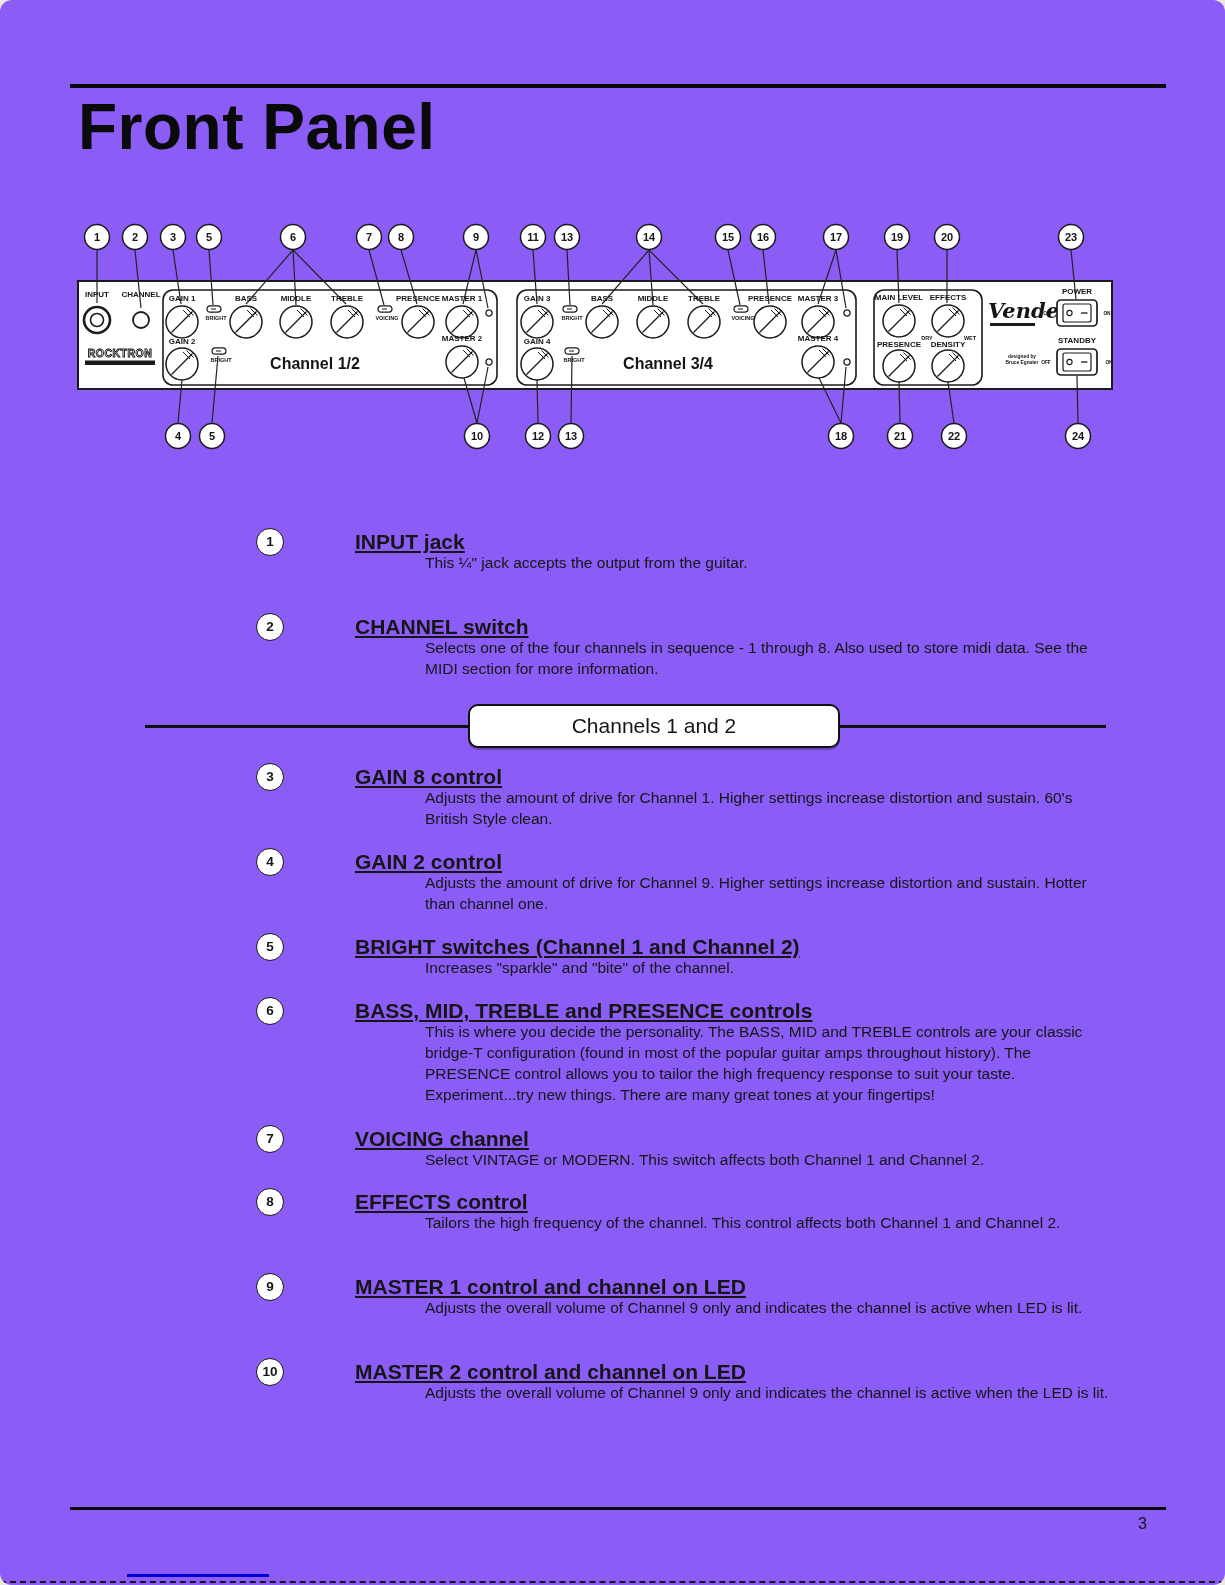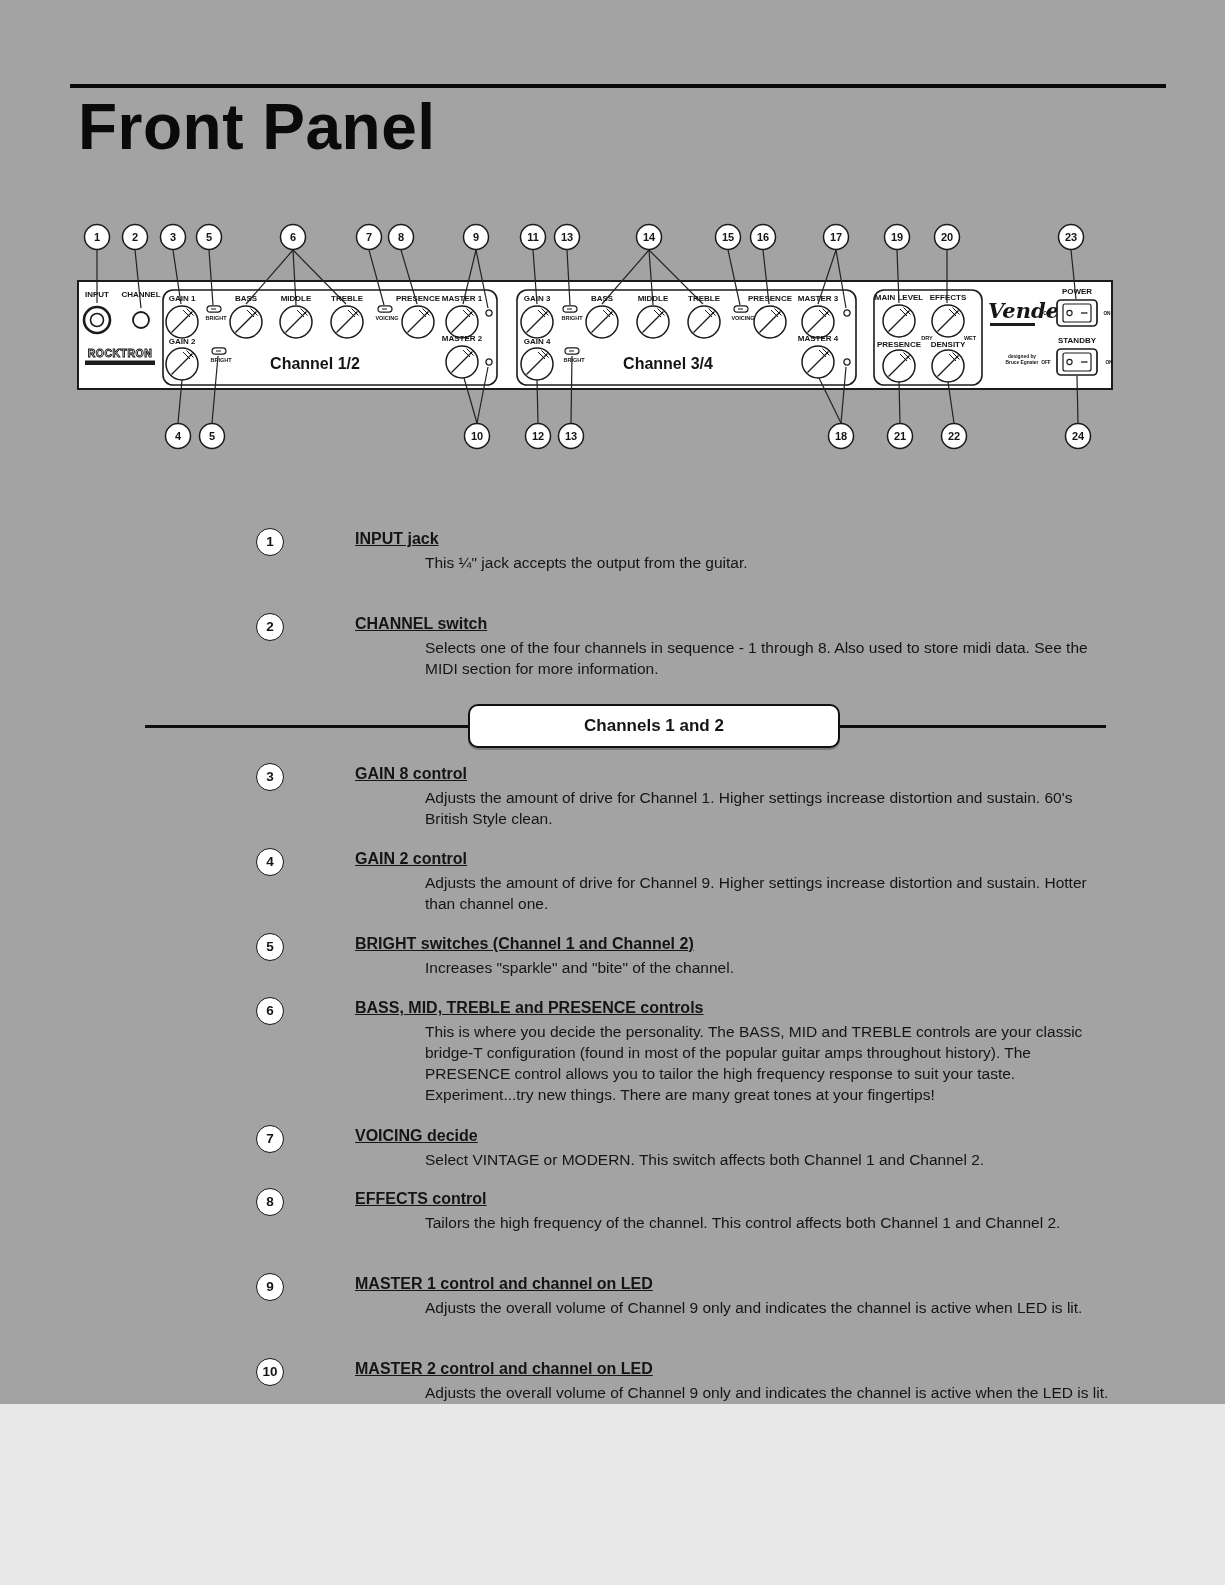--- a/index.html
+++ b/index.html
@@ -1,41 +1,41 @@
 <!DOCTYPE html>
 <html><head>
 <meta charset="utf-8">
 <style>
   html,body{margin:0;padding:0;background:#e8e8e8;}
-  .page{position:relative;width:1225px;height:1404px;background:#a3a3a3;margin:0 auto;
-        font-family:"Liberation Sans",sans-serif;color:#151515;overflow:hidden;}
+  .page{position:relative;width:1225px;height:1585px;background:#8b5cf6;margin:0 auto;
+        font-family:"Liberation Sans",sans-serif;color:#151515;overflow:hidden;border-radius:12px;}
   .top-rule{position:absolute;left:70px;top:84px;width:1096px;height:4px;background:#0a0a0a;}
   .title{position:absolute;left:78px;top:90px;font-size:64px;font-weight:bold;letter-spacing:0.5px;color:#0a0a0a;}
   .diagram-svg{position:absolute;left:0;top:215px;width:1225px;height:262px;}
 
   
   .plabel{font:bold 8px "Liberation Sans",sans-serif;fill:#151515;}
   .plabel-s{font:bold 5.5px "Liberation Sans",sans-serif;fill:#151515;}
   .plabel-xs{font:bold 4.8px "Liberation Sans",sans-serif;fill:#151515;}
   .ptitle{font:bold 16px "Liberation Sans",sans-serif;fill:#151515;}
   .pcall{font:bold 11px "Liberation Sans",sans-serif;fill:#151515;}
   .pscript{font:italic bold 21px "DejaVu Serif",serif;fill:#151515;}
   .pbrand{font:bold 10.5px "Liberation Sans",sans-serif;fill:#ffffff;stroke:#151515;stroke-width:0.9px;letter-spacing:0.5px;}
 
   .item{position:absolute;left:0;width:1225px;}
   .num-circle{position:absolute;left:256px;top:-2px;width:26px;height:26px;border:1.7px solid #151515;
               border-radius:50%;text-align:center;line-height:26px;font-weight:bold;font-size:13.5px;background:#fff;}
-  .heading{position:absolute;left:355px;top:0;font-size:16px;font-weight:bold;text-decoration:underline;white-space:nowrap;}
+  .heading{position:absolute;left:355px;top:0;font-size:21px;font-weight:bold;text-decoration:underline;white-space:nowrap;}
   .body{position:absolute;left:425px;top:22px;width:685px;font-size:15.5px;line-height:21px;}
 
   .sect-line-left{position:absolute;left:145px;top:725px;width:325px;height:3px;background:#0f0f0f;}
   .sect-line-right{position:absolute;left:834px;top:725px;width:272px;height:3px;background:#0f0f0f;}
   .sect-box{position:absolute;left:468px;top:704px;width:368px;height:40px;border:2.5px solid #111;
-            border-radius:10px;background:#fff;text-align:center;line-height:40px;font-weight:bold;
-            font-size:17px;box-shadow:0 2px 0 rgba(0,0,0,0.25);}
+            border-radius:10px;background:#fff;text-align:center;line-height:40px;font-weight:normal;
+            font-size:21px;box-shadow:0 2px 0 rgba(0,0,0,0.25);}
   .bottom-rule{position:absolute;left:70px;top:1507px;width:1096px;height:3px;background:#0a0a0a;}
   .pagenum{position:absolute;left:1138px;top:1515px;font-size:16px;}
   .blue-line{position:absolute;left:127px;top:1574px;width:142px;height:2.5px;background:#0000d6;}
   .noise-line{position:absolute;left:0;top:1581px;width:1225px;height:0;border-top:2.5px dashed #161616;}
 </style>
 </head>
 <body>
 
 <div class="page">
 
@@ -345,21 +345,21 @@
   </div>
 
   <div class="item" style="top:999px">
     <div class="num-circle">6</div>
     <div class="heading">BASS, MID, TREBLE and PRESENCE controls</div>
     <div class="body">This is where you decide the personality. The BASS, MID and TREBLE controls are your classic bridge-T configuration (found in most of the popular guitar amps throughout history). The PRESENCE control allows you to tailor the high frequency response to suit your taste. Experiment...try new things. There are many great tones at your fingertips!</div>
   </div>
 
   <div class="item" style="top:1127px">
     <div class="num-circle">7</div>
-    <div class="heading">VOICING decide</div>
+    <div class="heading">VOICING channel</div>
     <div class="body">Select VINTAGE or MODERN. This switch affects both Channel 1 and Channel 2.</div>
   </div>
 
   <div class="item" style="top:1190px">
     <div class="num-circle">8</div>
     <div class="heading">EFFECTS control</div>
     <div class="body">Tailors the high frequency of the channel.  This control affects both Channel 1 and Channel 2.</div>
   </div>
 
   <div class="item" style="top:1275px">

